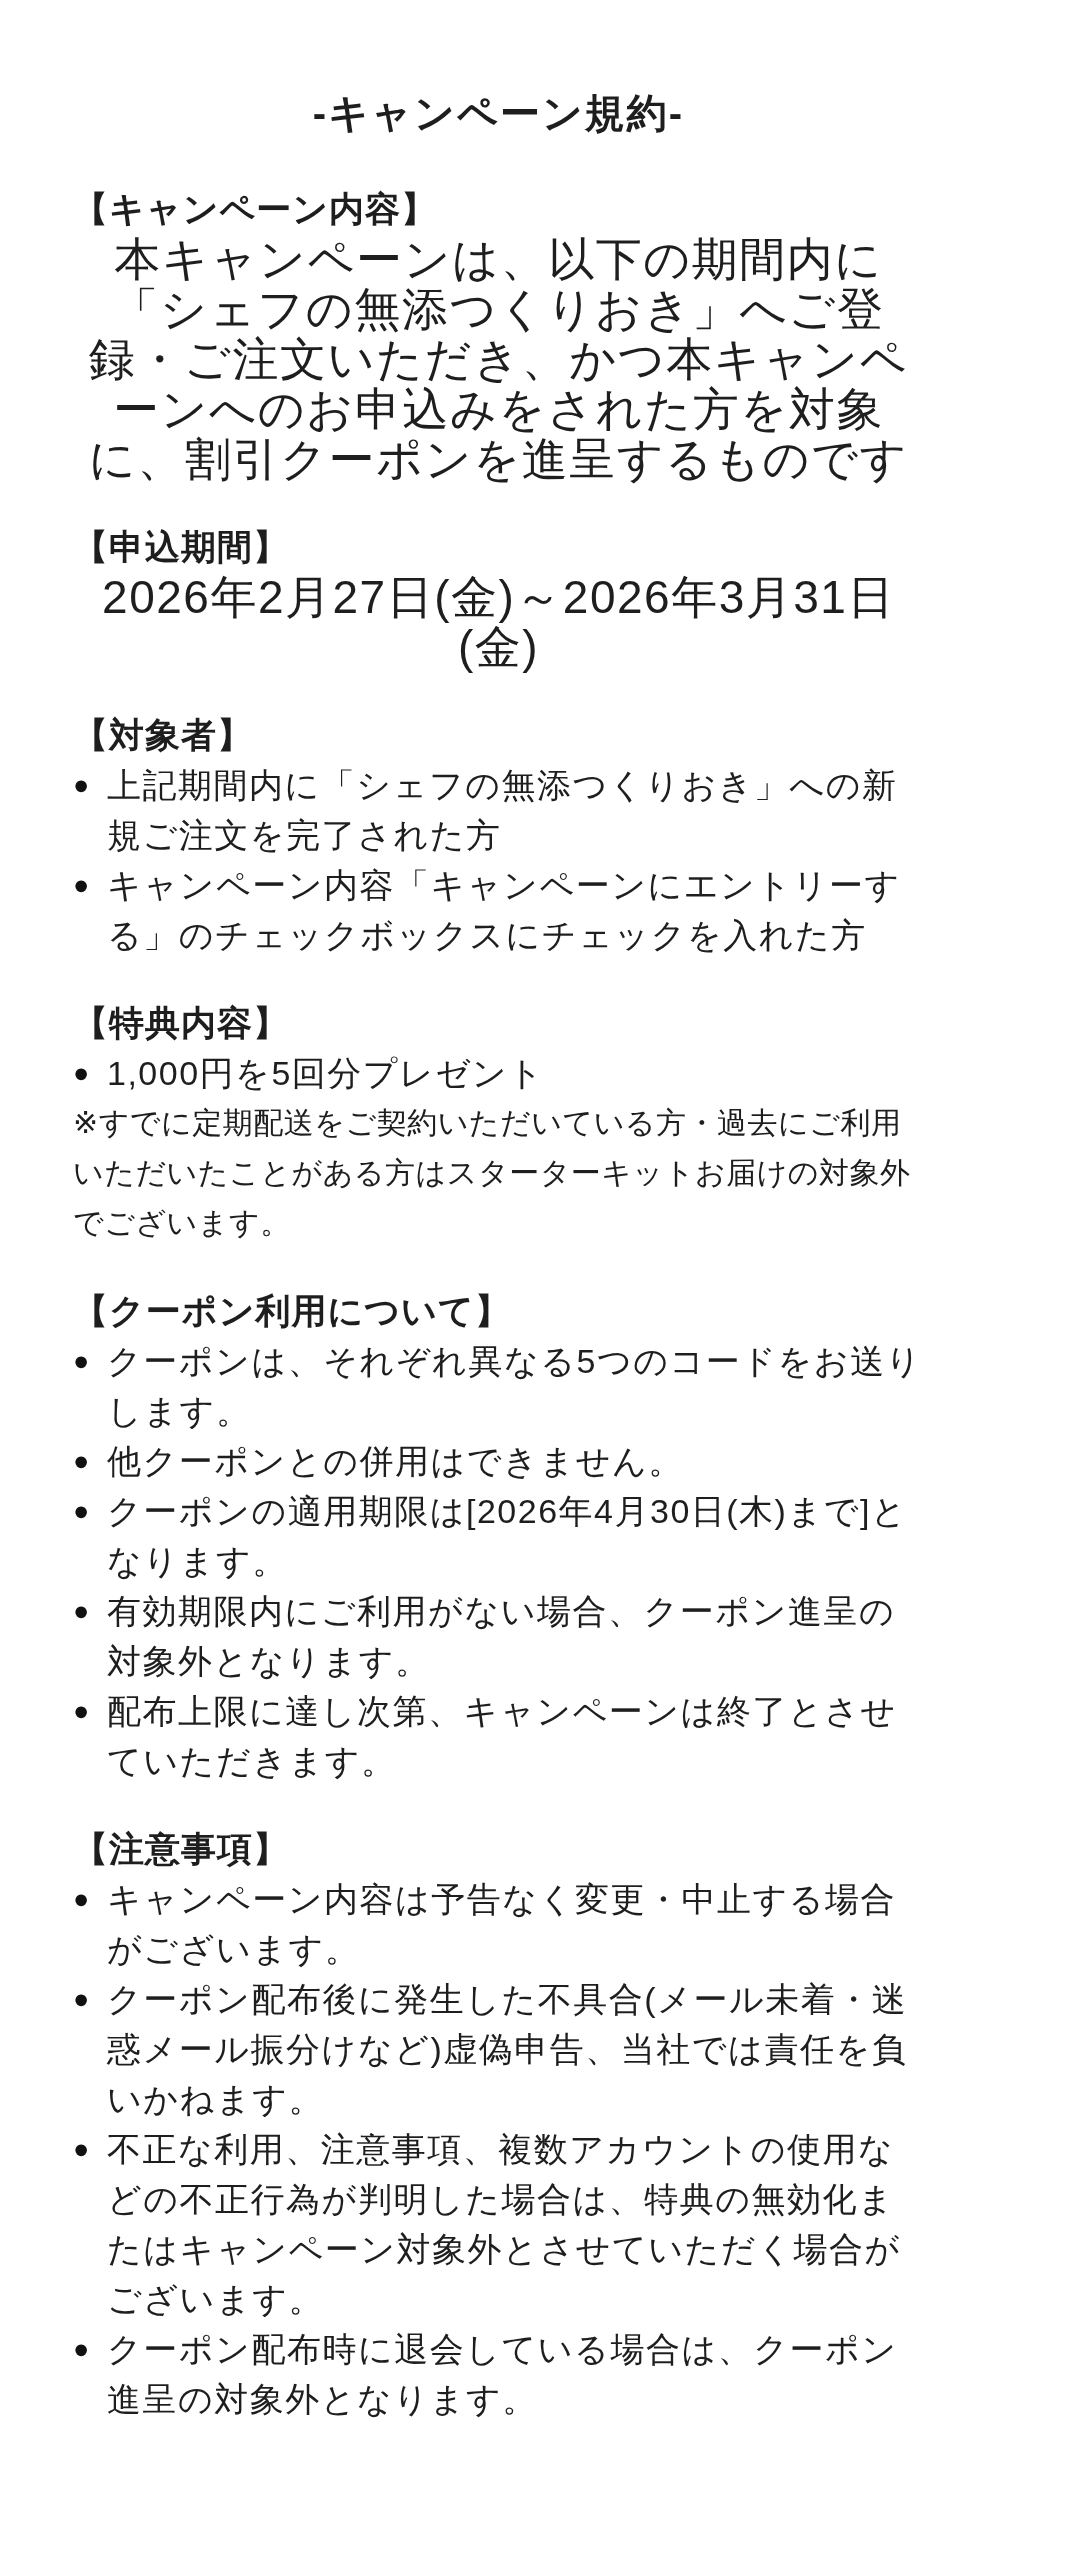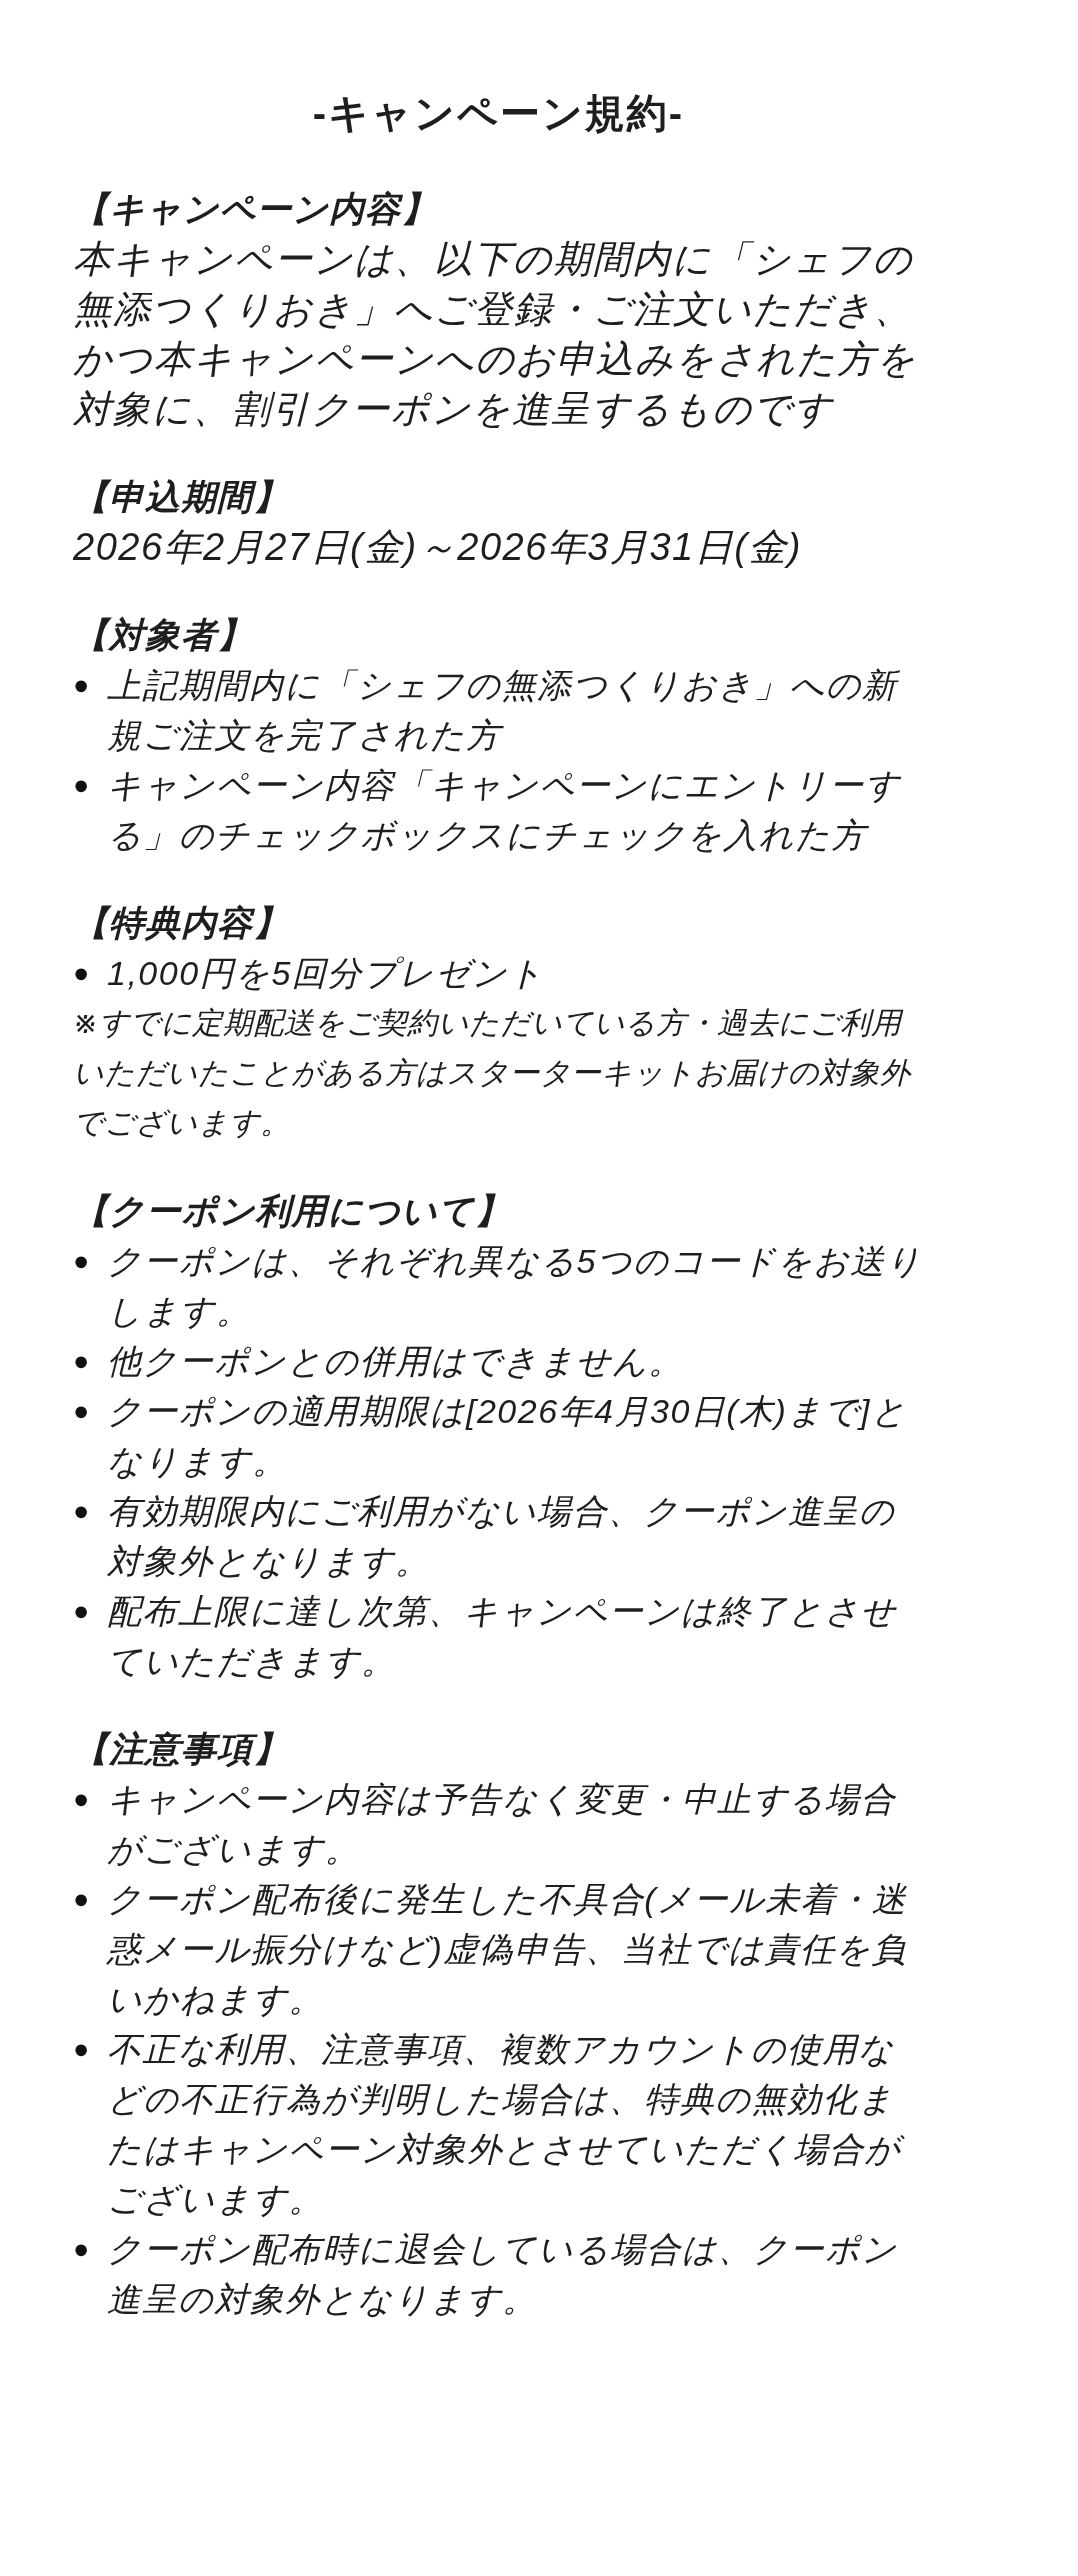--- a/index.html
+++ b/index.html
@@ -21,38 +21,38 @@
   .doc-title {
     text-align: center;
     font-size: 40px;
     font-weight: 700;
     line-height: 50px;
     letter-spacing: 2px;
     margin: 0 0 46px 0;
   }
   .section {
     margin-top: 38px;
-    font-style: italic;
   }
   .section:first-of-type {
     margin-top: 0;
   }
   .section-heading {
     font-size: 35px;
     font-weight: 700;
     line-height: 50px;
     letter-spacing: 1px;
     margin: 0;
   }
   .para {
-    font-size: 38px;
+    font-size: 46px;
     font-weight: 400;
     line-height: 50px;
     letter-spacing: 1.5px;
     margin: 0;
+    text-align: center;
   }
   .bullet {
     display: flex;
     align-items: flex-start;
     font-size: 34px;
     font-weight: 400;
     line-height: 50px;
     letter-spacing: 1.5px;
   }
   .bullet .dot {

